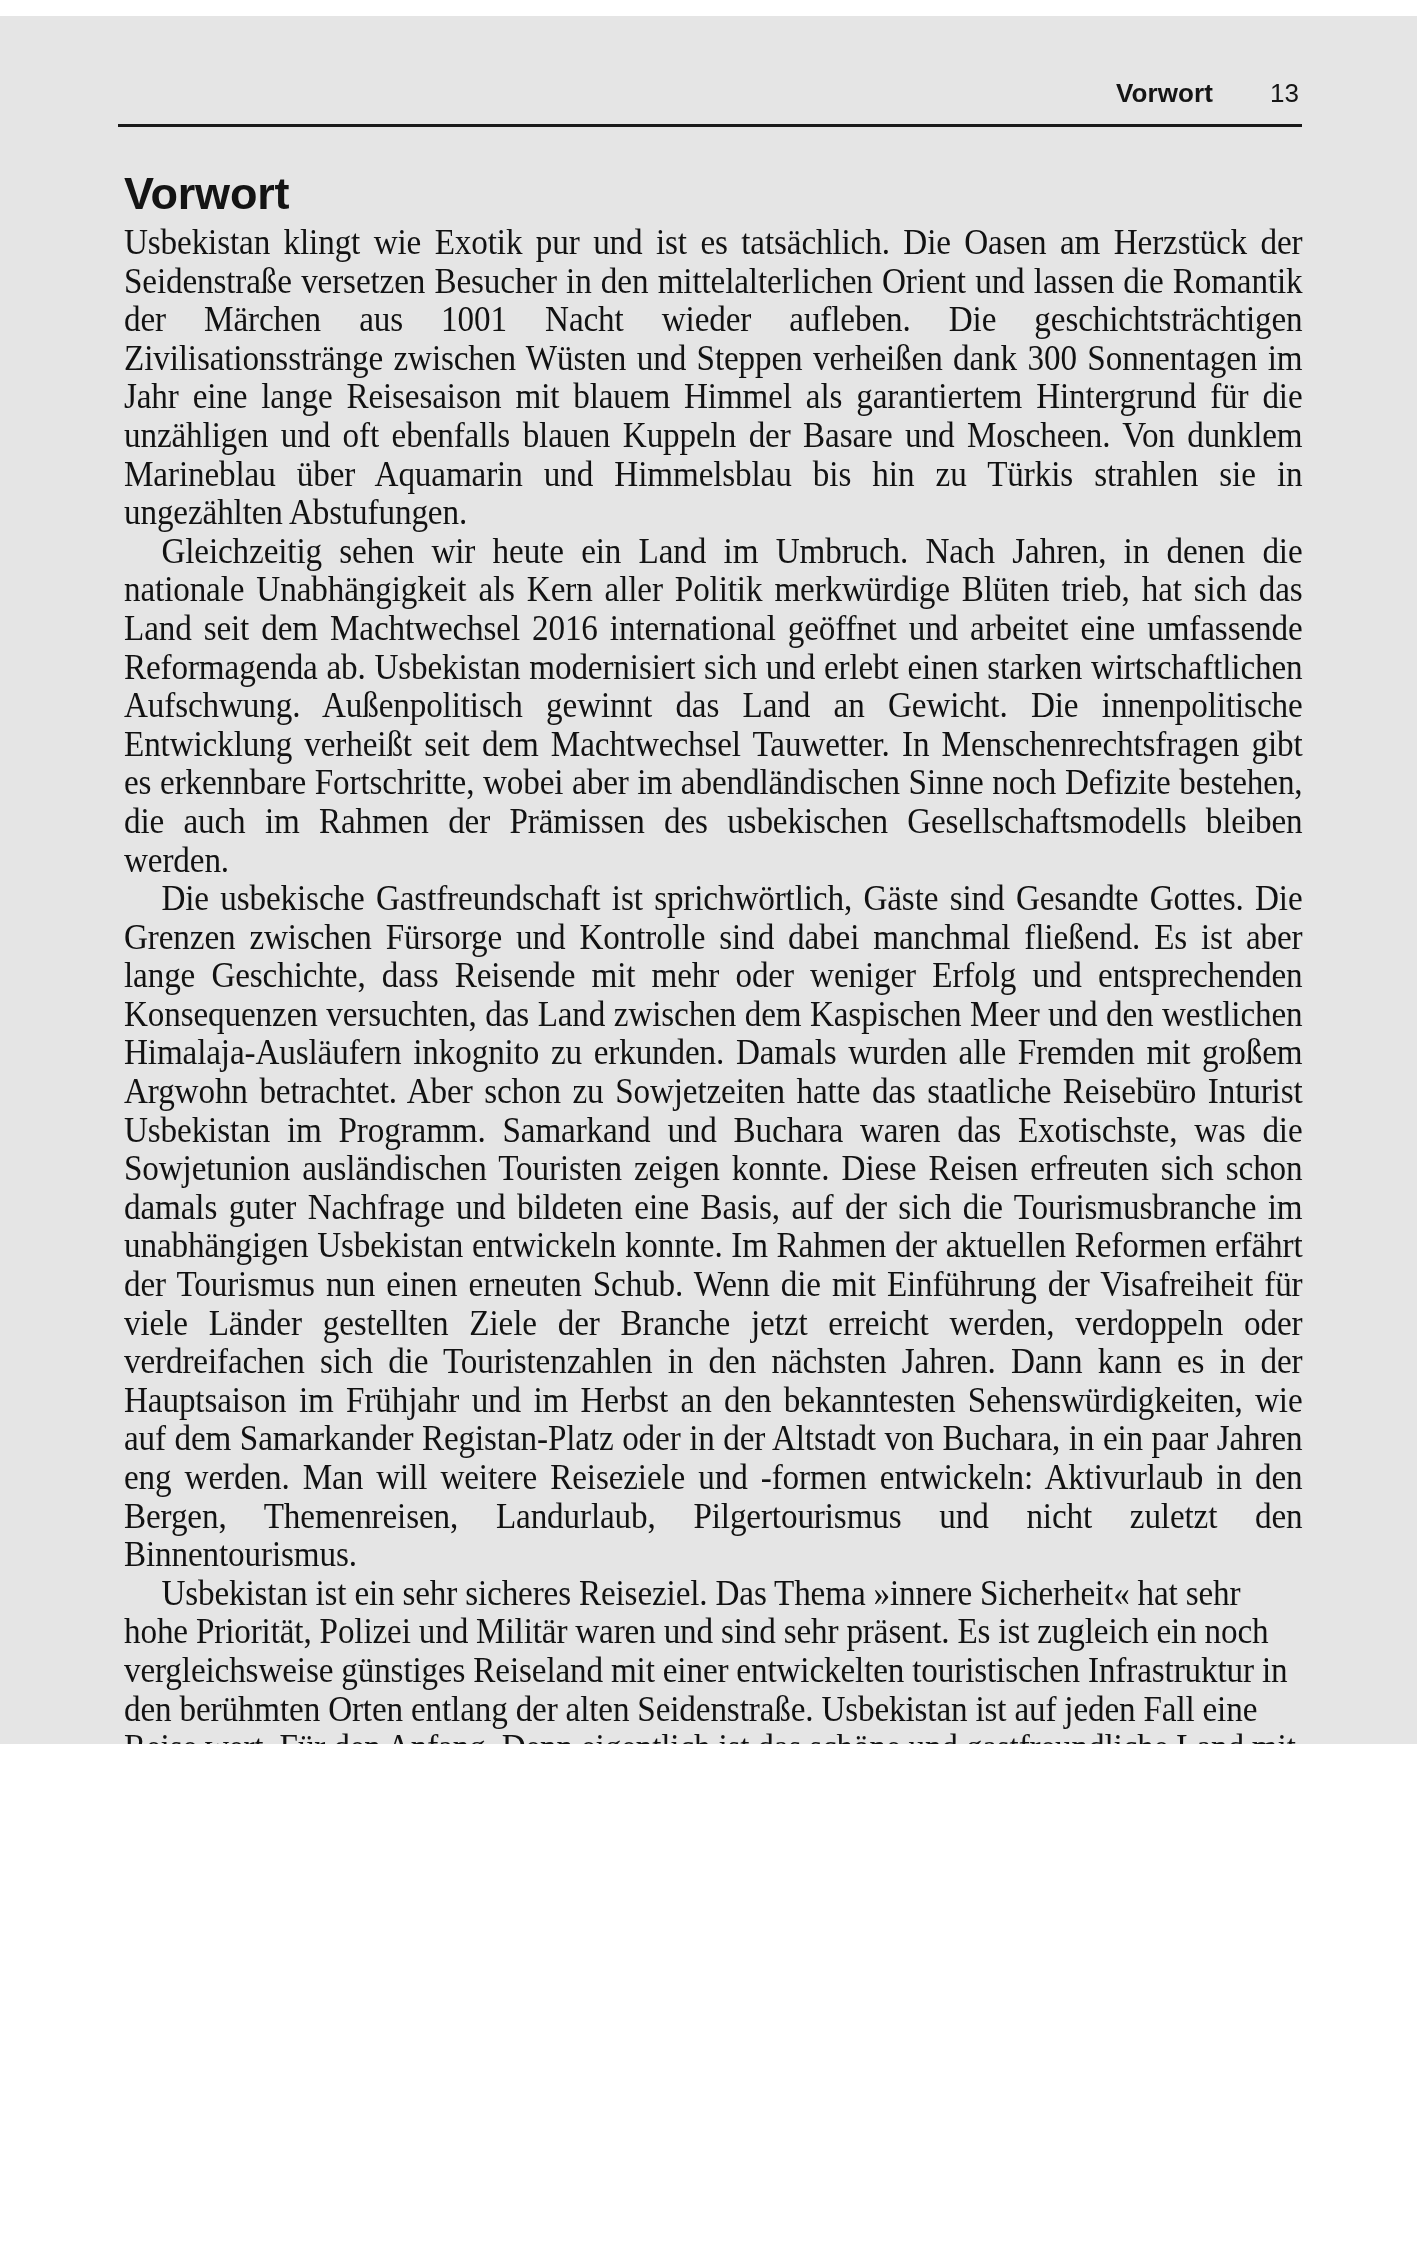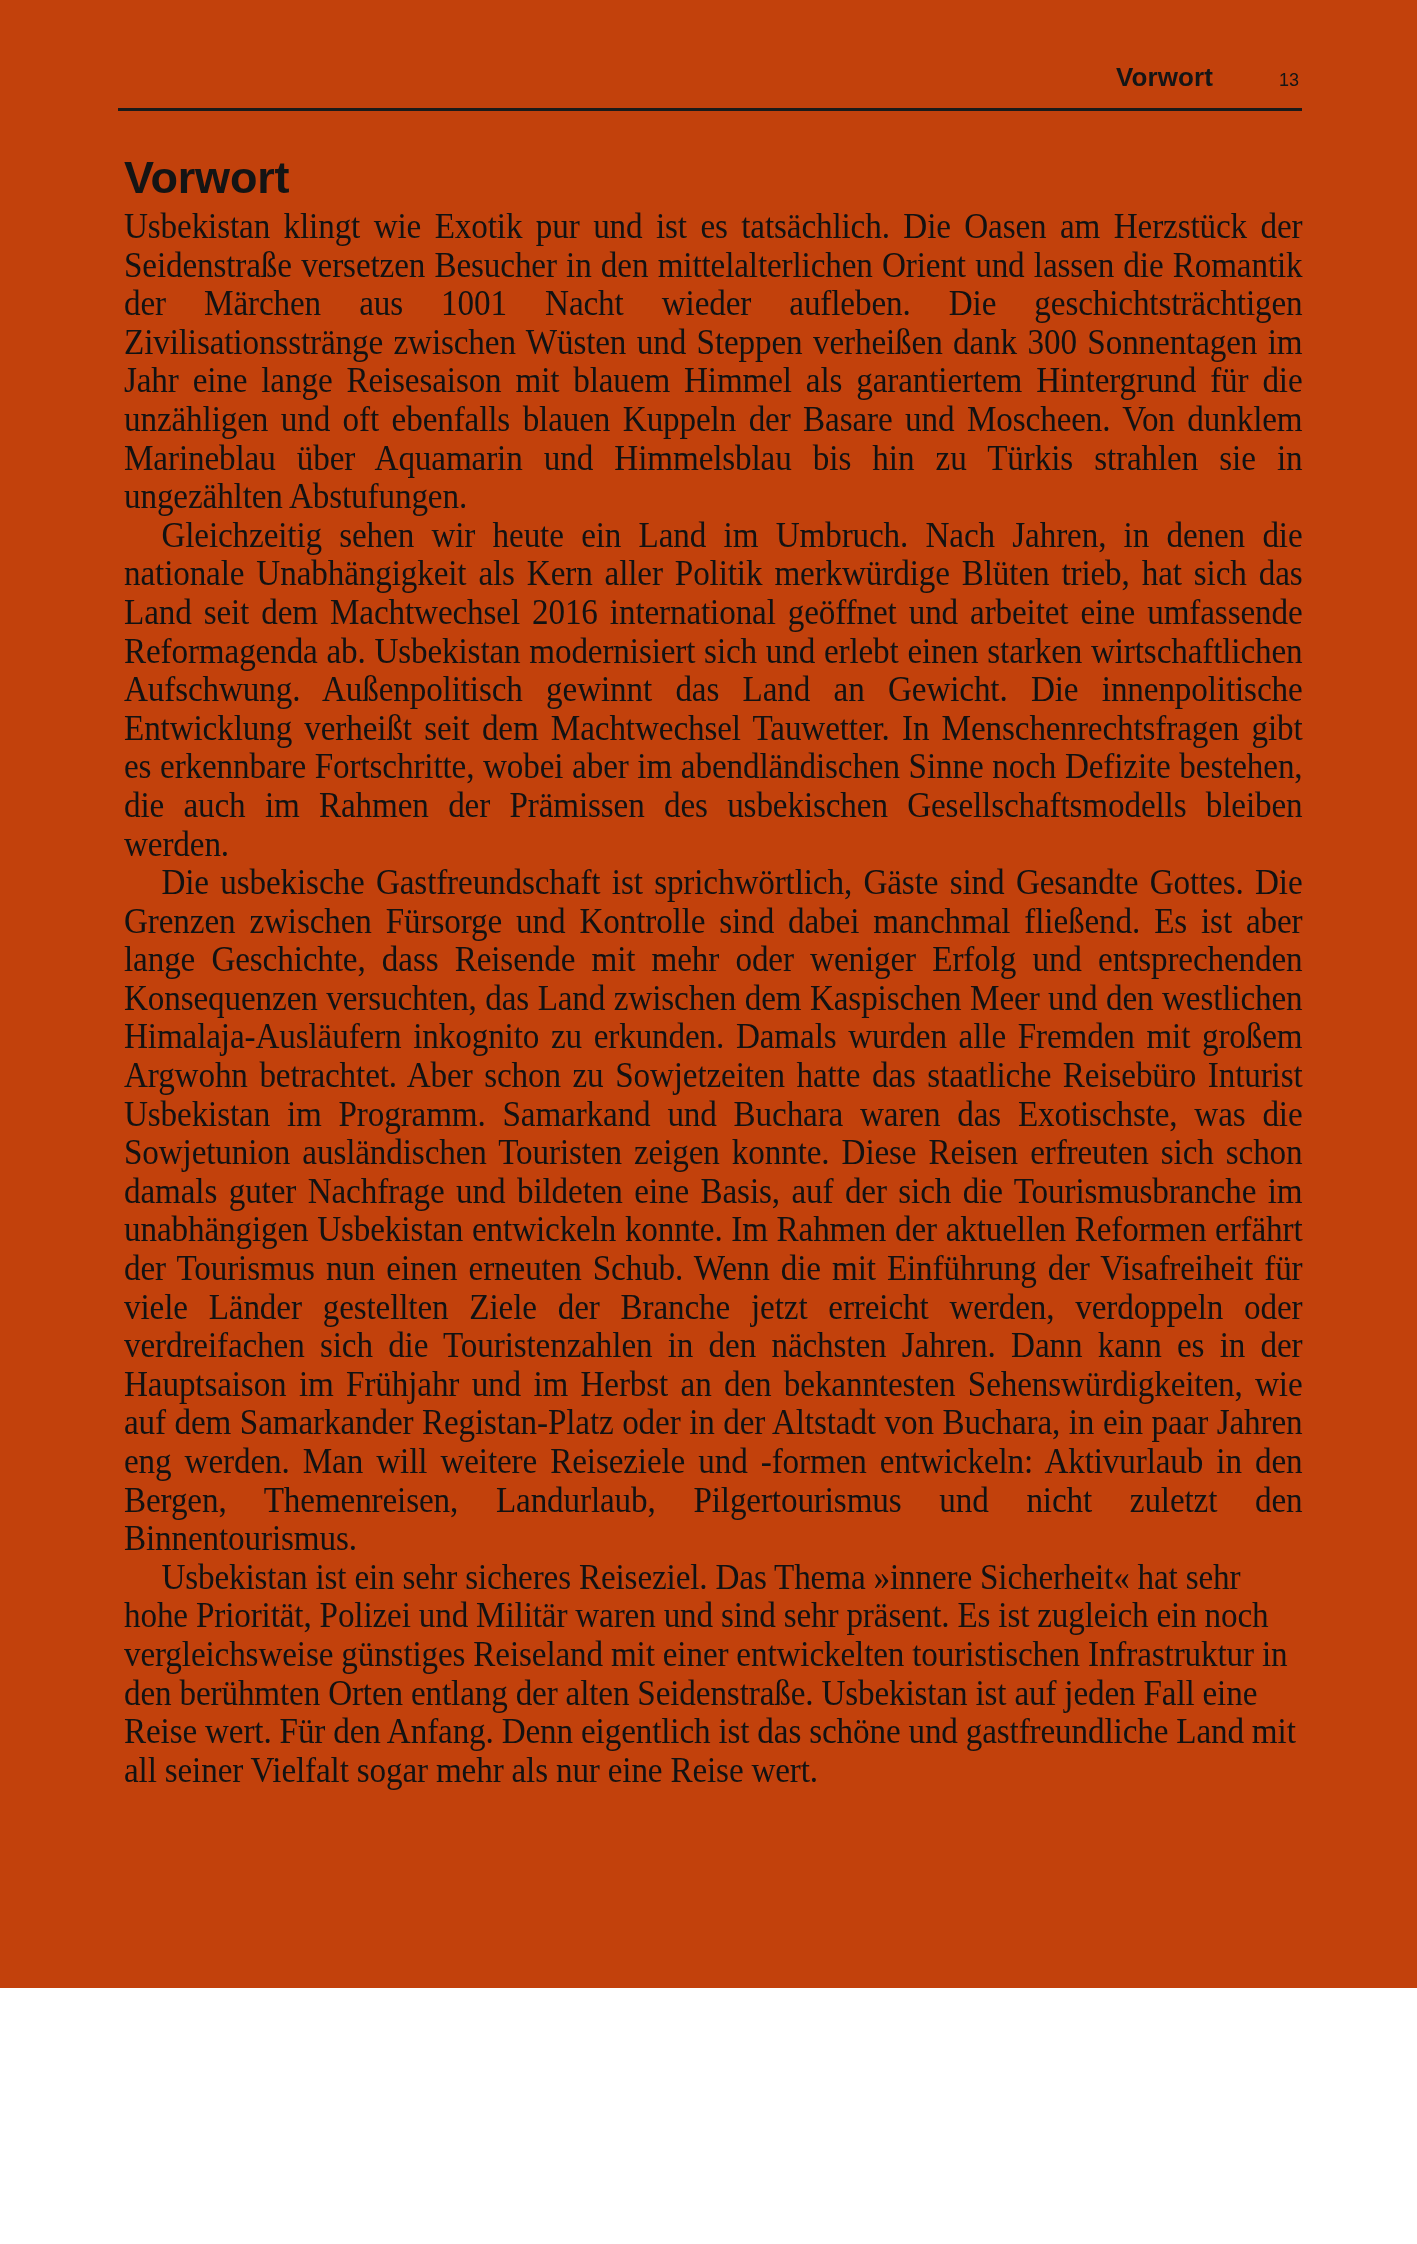--- a/index.html
+++ b/index.html
@@ -5,23 +5,23 @@
 <style>
   html, body {
     margin: 0;
     padding: 0;
     background: #ffffff;
   }
 
   .page {
     position: relative;
     width: 1417px;
-    height: 1988px;
-    margin: 0 auto;
-    background: #c2410c;
+    height: 1728px;
+    margin: 16px auto;
+    background: #e5e5e5;
     box-sizing: border-box;
     overflow: hidden;
     font-family: "Liberation Serif", "DejaVu Serif", serif;
     color: #121212;
   }
 
   
   .running-head {
     position: absolute;
     top: 62px;
@@ -36,21 +36,21 @@
 
   .running-head-title {
     font-size: 26px;
     font-weight: 700;
     letter-spacing: 0.1px;
     color: #151515;
     white-space: nowrap;
   }
 
   .running-head-pageno {
-    font-size: 18px;
+    font-size: 26px;
     font-weight: 400;
     color: #151515;
     width: 86px;
     text-align: right;
     white-space: nowrap;
   }
 
   .head-rule {
     position: absolute;
     top: 108px;

